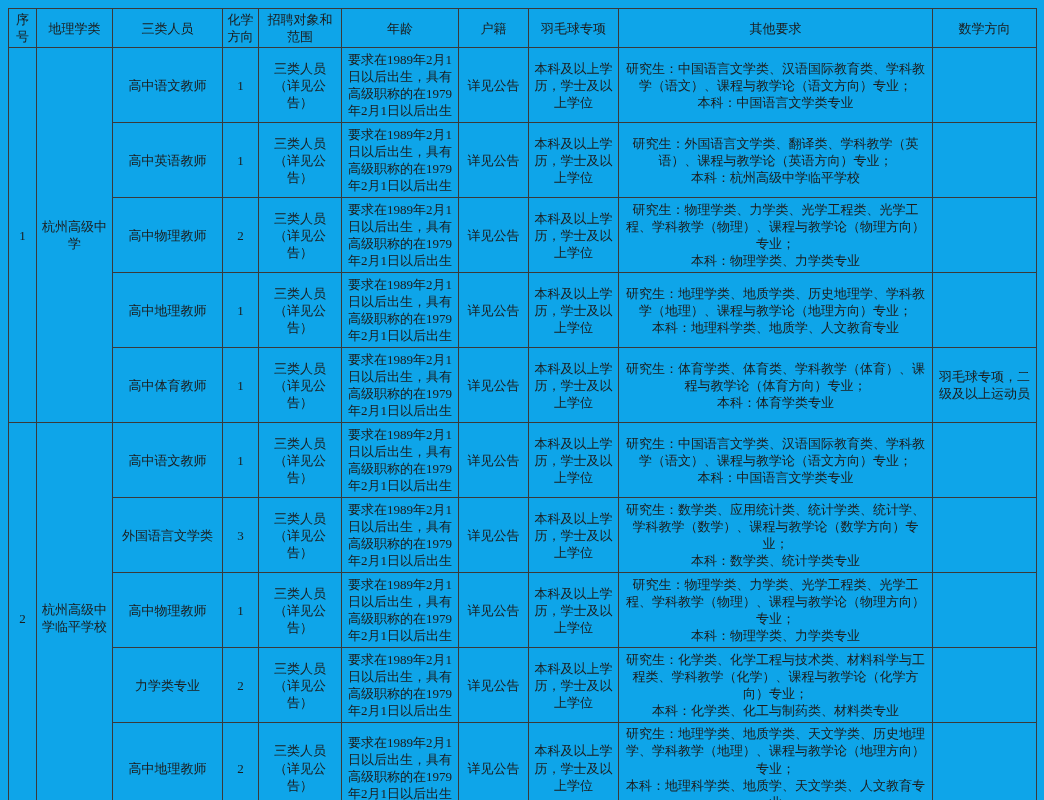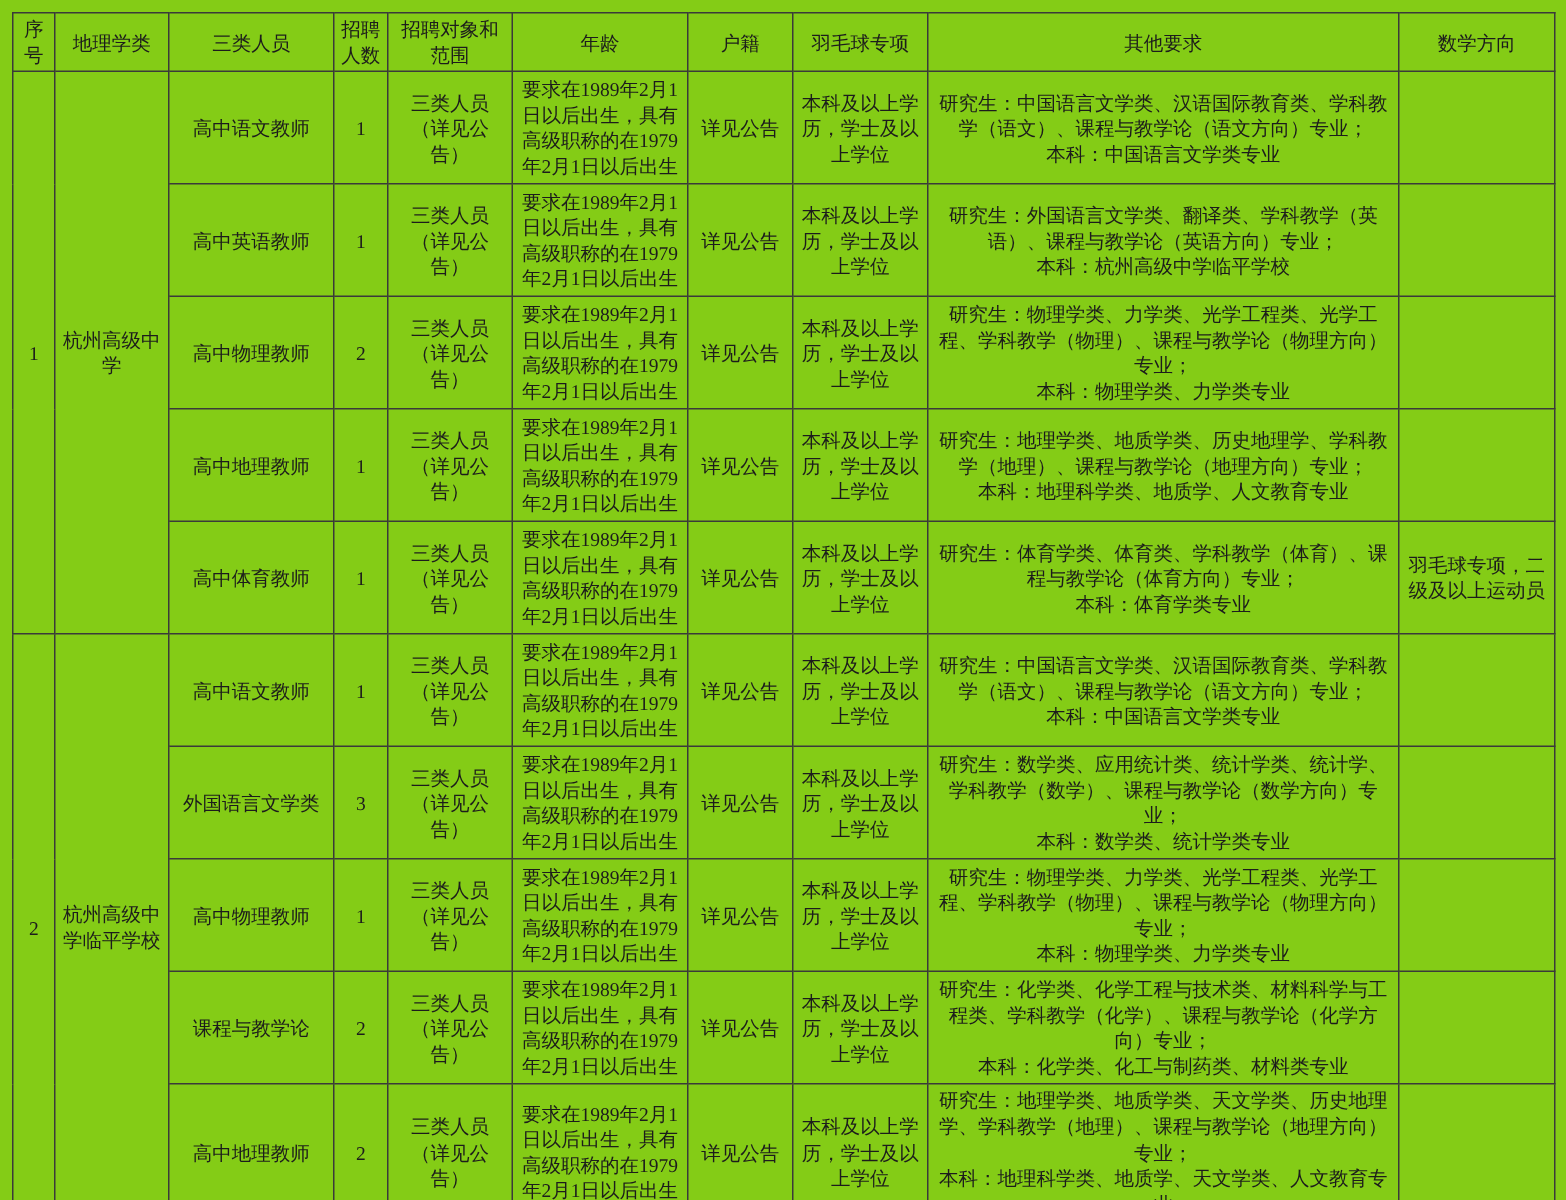--- a/index.html
+++ b/index.html
@@ -9,21 +9,21 @@
     width: 1044px;
     height: 800px;
     font-family: "Liberation Serif", "DejaVu Serif", serif;
     color: #1c1c1c;
   }
   .page {
     width: 1044px;
     height: 800px;
     box-sizing: border-box;
     padding: 8px;
-    background: #84cc16;
+    background: #0ea5e9;
   }
   table.recruit {
     border-collapse: collapse;
     table-layout: fixed;
     width: 1028px;
   }
   table.recruit td, table.recruit th {
     border: 1px solid #3a3a3a;
     padding: 2px 4px;
     font-size: 13px;
@@ -54,21 +54,21 @@
         <col style="width:70px">
         <col style="width:90px">
       <col style="width:314px">
         <col style="width:104px">
     </colgroup>
     <thead>
       <tr>
         <th>序号</th>
         <th>地理学类</th>
         <th>三类人员</th>
-        <th>招聘人数</th>
+        <th>化学方向</th>
         <th>招聘对象和范围</th>
         <th>年龄</th>
         <th>户籍</th>
         <th>羽毛球专项</th>
         <th>其他要求</th>
         <th>数学方向</th>
       </tr>
     </thead>
     <tbody>
 
@@ -159,21 +159,21 @@
         <td>1</td>
         <td>三类人员（详见公告）</td>
         <td class="left">要求在1989年2月1日以后出生，具有高级职称的在1979年2月1日以后出生</td>
         <td>详见公告</td>
         <td class="left">本科及以上学历，学士及以上学位</td>
         <td class="left pre">研究生：物理学类、力学类、光学工程类、光学工程、学科教学（物理）、课程与教学论（物理方向）专业；
 本科：物理学类、力学类专业</td>
         <td class="left"></td>
       </tr>
       <tr>
-        <td>课程与教学论</td>
+        <td>力学类专业</td>
         <td>2</td>
         <td>三类人员（详见公告）</td>
         <td class="left">要求在1989年2月1日以后出生，具有高级职称的在1979年2月1日以后出生</td>
         <td>详见公告</td>
         <td class="left">本科及以上学历，学士及以上学位</td>
         <td class="left pre">研究生：化学类、化学工程与技术类、材料科学与工程类、学科教学（化学）、课程与教学论（化学方向）专业；
 本科：化学类、化工与制药类、材料类专业</td>
         <td class="left"></td>
       </tr>
       <tr>

